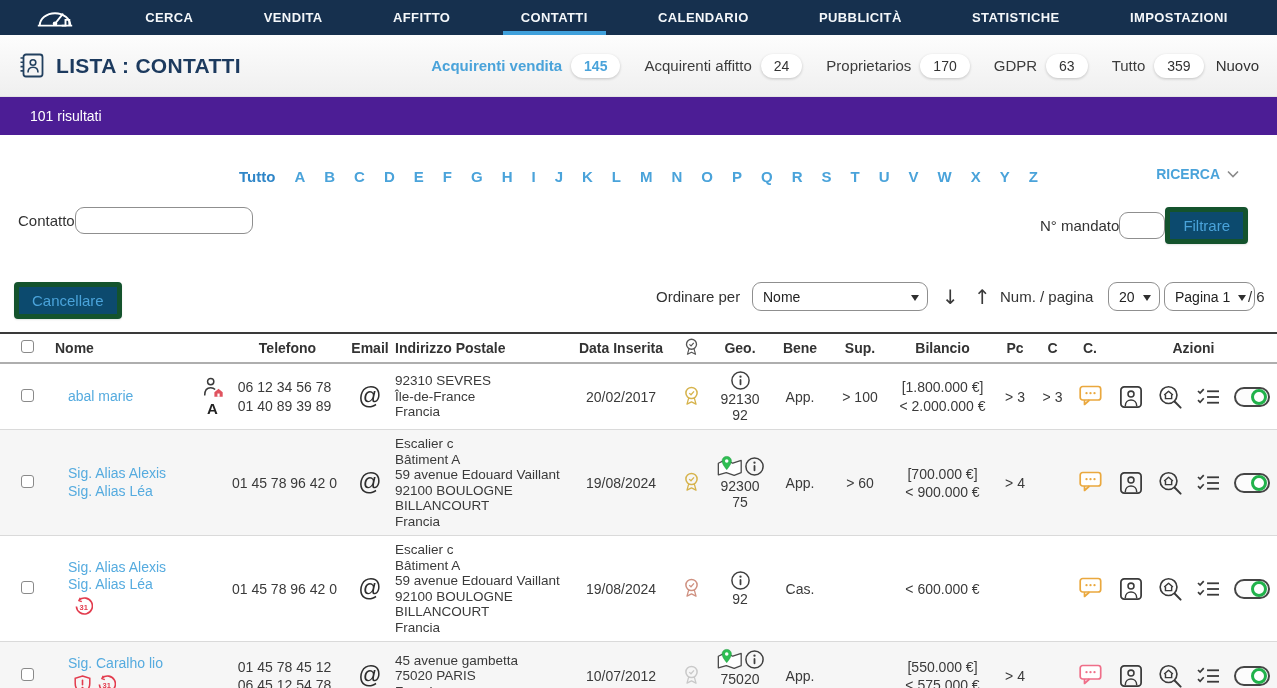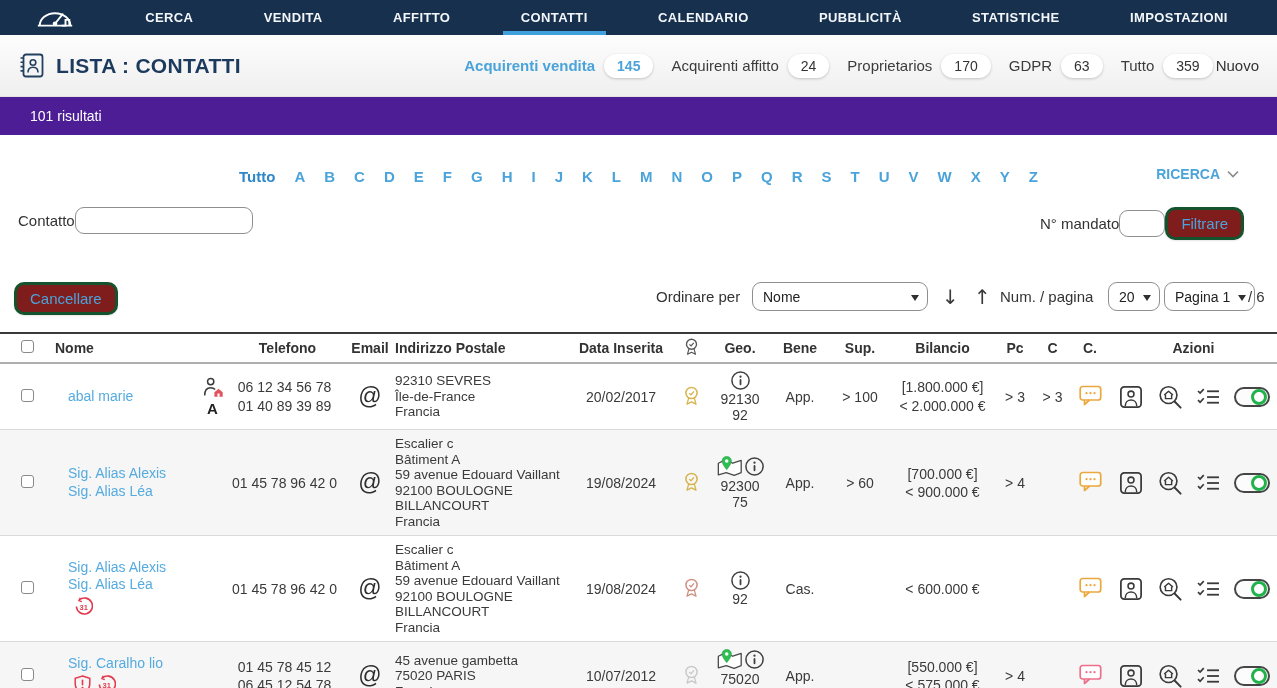--- a/index.html
+++ b/index.html
@@ -11,44 +11,44 @@
   .navbar{height:35px;background:#16304e;display:flex;align-items:stretch;}
   .logo-wrap{width:110px;display:flex;align-items:center;justify-content:center;}
   .nav-tabs{flex:1;display:flex;justify-content:space-around;align-items:stretch;padding-right:14px;}
   .nav-tab{color:#f4f7fa;font-size:13px;font-weight:bold;letter-spacing:.4px;display:flex;align-items:center;position:relative;padding:0 8px;cursor:pointer;}
   .nav-tab.active::after{content:"";position:absolute;left:-10px;right:-10px;bottom:0;height:4px;background:#3fa0db;}
 
   
   .subheader{height:62px;background:linear-gradient(#fdfdfd,#efefef);display:flex;align-items:center;padding:12px 18px;border-bottom:1px solid #e3e3e3;}
   .title-wrap{display:flex;align-items:center;gap:11px;}
   .page-title{font-size:21px;font-weight:bold;color:#1c3a5e;letter-spacing:.3px;}
-  .pills{margin-left:auto;display:flex;align-items:flex-end;gap:10px;}
+  .pills{margin-left:auto;display:flex;align-items:flex-end;gap:16px;}
   .pill{display:flex;align-items:center;gap:9px;margin-left:8px;cursor:pointer;}
   .pill-label{font-size:15px;color:#3c3c3c;}
   .pill.active .pill-label{color:#4aa3da;font-weight:bold;}
   .badge{background:#fff;border-radius:14px;padding:4px 13px;font-size:14px;color:#333;box-shadow:0 1px 3px rgba(0,0,0,.2);}
   .pill.active .badge{color:#4aa3da;font-weight:bold;}
-  .new-label{font-size:15px;color:#333;margin-left:3px;cursor:pointer;}
+  .new-label{font-size:15px;color:#333;margin-left:12px;cursor:pointer;}
 
   
   .resultsbar{height:38px;background:#4c1d95;color:#fff;display:flex;align-items:center;padding-left:30px;font-size:14px;}
 
   
   .alphabet{margin-top:30px;height:22px;display:flex;justify-content:center;align-items:center;gap:19px;font-size:15px;position:relative;}
   .alpha-all{color:#2f86c8;font-weight:bold;cursor:pointer;}
   .alpha-letter{color:#4aa3da;font-weight:bold;cursor:pointer;}
   .ricerca{position:absolute;right:38px;top:1px;color:#4aa3da;font-weight:bold;font-size:14px;display:flex;align-items:center;gap:7px;cursor:pointer;}
 
   
   .filter-row{position:relative;height:40px;margin-top:16px;font-size:15px;color:#333;}
   .fgroup{position:absolute;display:flex;align-items:center;top:4px;}
   input.text{border:1px solid #8f8f8f;border-radius:9px;height:27px;padding:0 9px;font-size:14px;background:#fff;outline:none;}
   .sel{border:1px solid #8f8f8f;border-radius:9px;height:29px;background:#fff;display:flex;align-items:center;padding:0 24px 0 10px;position:relative;font-size:14px;color:#222;cursor:pointer;}
   .sel::after{content:"";position:absolute;right:8px;top:12px;border:4px solid transparent;border-top:6px solid #2f2f2f;}
-  .btn{display:inline-block;border:3px solid #14532d;border-radius:10px;background:#7f1d1d;color:#4aa3da;font-size:15px;padding:5px 13px;box-shadow:0 1px 2px rgba(0,0,0,.1);cursor:pointer;}
+  .btn{display:inline-block;border:5px solid #14532d;border-radius:4px;background:#0c4a6e;color:#4aa3da;font-size:15px;padding:5px 13px;box-shadow:0 1px 2px rgba(0,0,0,.1);cursor:pointer;}
 
   
   .toolbar-row{position:relative;height:42px;margin-top:35px;font-size:15px;color:#333;}
   .toolbar-row .abs{position:absolute;top:4px;}
   .arrow{font-family:"DejaVu Sans",sans-serif;font-size:20px;color:#3a3a3a;cursor:pointer;line-height:30px;}
   .slash-total{line-height:30px;}
 
   
   table.contacts{width:1277px;border-collapse:collapse;margin-top:12px;border-top:2px solid #3a3a3a;table-layout:fixed;}
   thead th{height:30px;font-size:14px;font-weight:bold;color:#333;border-bottom:2px solid #aeaeae;text-align:center;vertical-align:middle;}

